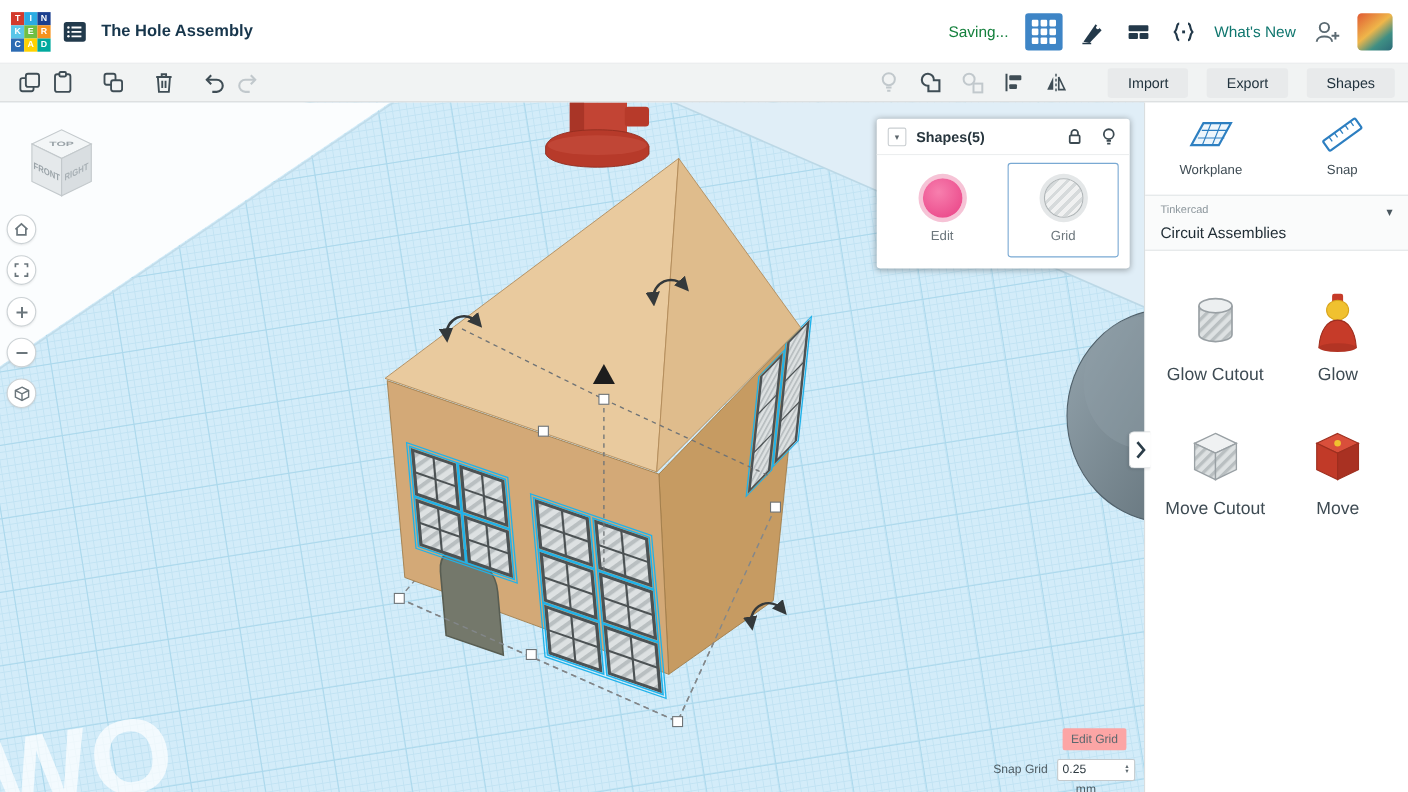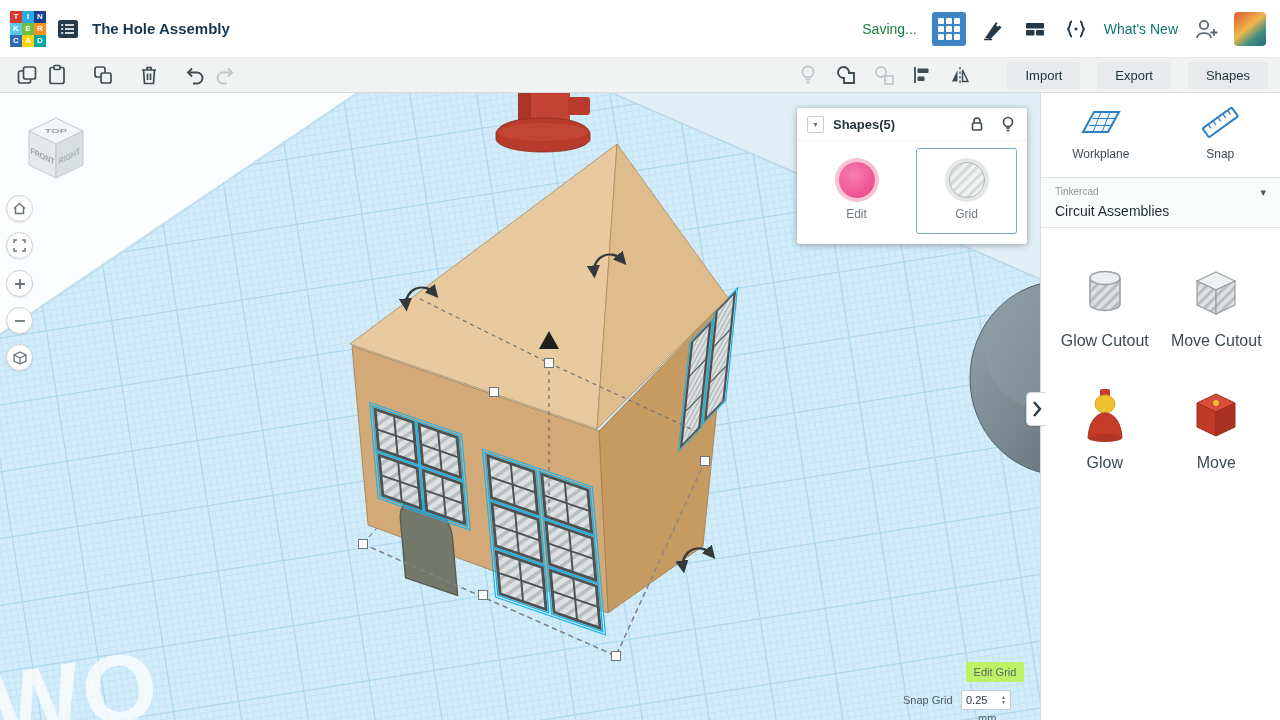--- a/index.html
+++ b/index.html
@@ -56,24 +56,24 @@
   .watermark { position:absolute; left:-10px; top:548px; font-size:96px; font-weight:bold;
                letter-spacing:2px; color:rgba(255,255,255,0.72); transform:rotate(-9deg); }
   .scene { position:absolute; left:0; top:0; }
 
   .viewcube { position:absolute; left:18px; top:14px; }
   .navbtn { position:absolute; left:6px; width:27px; height:27px; border-radius:50%; background:#fff;
             border:1px solid #ccd2d5; box-shadow:0 1px 2px rgba(0,0,0,0.08);
             display:flex; align-items:center; justify-content:center; color:#6b767c; }
   .nv1{top:102px}.nv2{top:139px}.nv3{top:177px}.nv4{top:214px}.nv5{top:251px}
 
-  .editgrid { position:absolute; left:966px; top:569px; width:58px; height:20px; background:#bef264;
+  .editgrid { position:absolute; left:966px; top:569px; width:58px; height:20px; background:#fca5a5;
               color:#5d686e; font-size:11px; display:flex; align-items:center; justify-content:center; border-radius:2px;text-align:right; }
   .snaplabel { position:absolute; left:903px; top:601px; font-size:11px; color:#4e5b62; }
-  .snapselect { position:absolute; left:961px; top:597px; width:50px; height:20px; background:#fff;
+  .snapselect { position:absolute; left:961px; top:597px; width:71px; height:20px; background:#fff;
                 border:1px solid #c5cacd; border-radius:2px; font-size:11px; color:#2e3a41;
                 display:flex; align-items:center; justify-content:space-between; padding:0 4px; }
   .spin { display:flex; flex-direction:column; font-size:5px; color:#5d686e; line-height:1.1; }
   .unit { position:absolute; left:978px; top:619px; font-size:11px; color:#4e5b62; }
 
   
   .spanel { position:absolute; left:797px; top:108px; width:230px; background:#fff; border-radius:3px;
             box-shadow:0 1px 6px rgba(0,0,0,0.33); z-index:50; }
   .sp-head { height:33px; display:flex; align-items:center; padding:0 10px; gap:9px;
              border-bottom:1px solid #eceeef; }
@@ -534,34 +534,34 @@
     <div class="shape-grid">
       <div class="shape-item">
         <svg width="58" height="58" viewBox="0 0 58 58">
           <path d="M14,14 L14,40 A15,6.5 0 0 0 44,40 L44,14" fill="url(#hatch)" stroke="#99a0a4" stroke-width="1.5"></path>
           <ellipse cx="29" cy="14" rx="15" ry="6.5" fill="#eceff0" stroke="#99a0a4" stroke-width="1.5"></ellipse>
         </svg>
         <span>Glow Cutout</span>
       </div>
       <div class="shape-item">
         <svg width="58" height="58" viewBox="0 0 58 58">
-          <polygon points="29,8 48,17 29,26 10,17" fill="#eff1f2" stroke="#99a0a4" stroke-width="1.2"></polygon>
-          <polygon points="10,17 29,26 29,50 10,41" fill="url(#hatch)" stroke="#99a0a4" stroke-width="1.2"></polygon>
-          <polygon points="48,17 29,26 29,50 48,41" fill="url(#hatch)" stroke="#99a0a4" stroke-width="1.2"></polygon>
-        </svg>
-        <span>Move Cutout</span>
-      </div>
-      <div class="shape-item">
-        <svg width="58" height="58" viewBox="0 0 58 58">
           <rect x="24" y="3" width="10" height="9" rx="2" fill="#c63b29"></rect>
           <ellipse cx="29" cy="18" rx="10" ry="9" fill="#f0c12f" stroke="#d8a41c" stroke-width="1"></ellipse>
           <path d="M12,52 C13,36 20,27 29,27 C38,27 45,36 46,52 Z" fill="#c63b29" stroke="#9e2f1f" stroke-width="1"></path>
           <ellipse cx="29" cy="52" rx="17" ry="4" fill="#b23424"></ellipse>
         </svg>
         <span>Glow</span>
+      </div>
+      <div class="shape-item">
+        <svg width="58" height="58" viewBox="0 0 58 58">
+          <polygon points="29,8 48,17 29,26 10,17" fill="#eff1f2" stroke="#99a0a4" stroke-width="1.2"></polygon>
+          <polygon points="10,17 29,26 29,50 10,41" fill="url(#hatch)" stroke="#99a0a4" stroke-width="1.2"></polygon>
+          <polygon points="48,17 29,26 29,50 48,41" fill="url(#hatch)" stroke="#99a0a4" stroke-width="1.2"></polygon>
+        </svg>
+        <span>Move Cutout</span>
       </div>
       <div class="shape-item">
         <svg width="58" height="58" viewBox="0 0 58 58">
           <polygon points="29,8 48,17 29,26 10,17" fill="#d94f3b" stroke="#9e2f1f" stroke-width="1"></polygon>
           <polygon points="10,17 29,26 29,50 10,41" fill="#c13a28" stroke="#9e2f1f" stroke-width="1"></polygon>
           <polygon points="48,17 29,26 29,50 48,41" fill="#a93122" stroke="#9e2f1f" stroke-width="1"></polygon>
           <circle cx="29" cy="17" r="3" fill="#f0c12f"></circle>
         </svg>
         <span>Move</span>
       </div>

